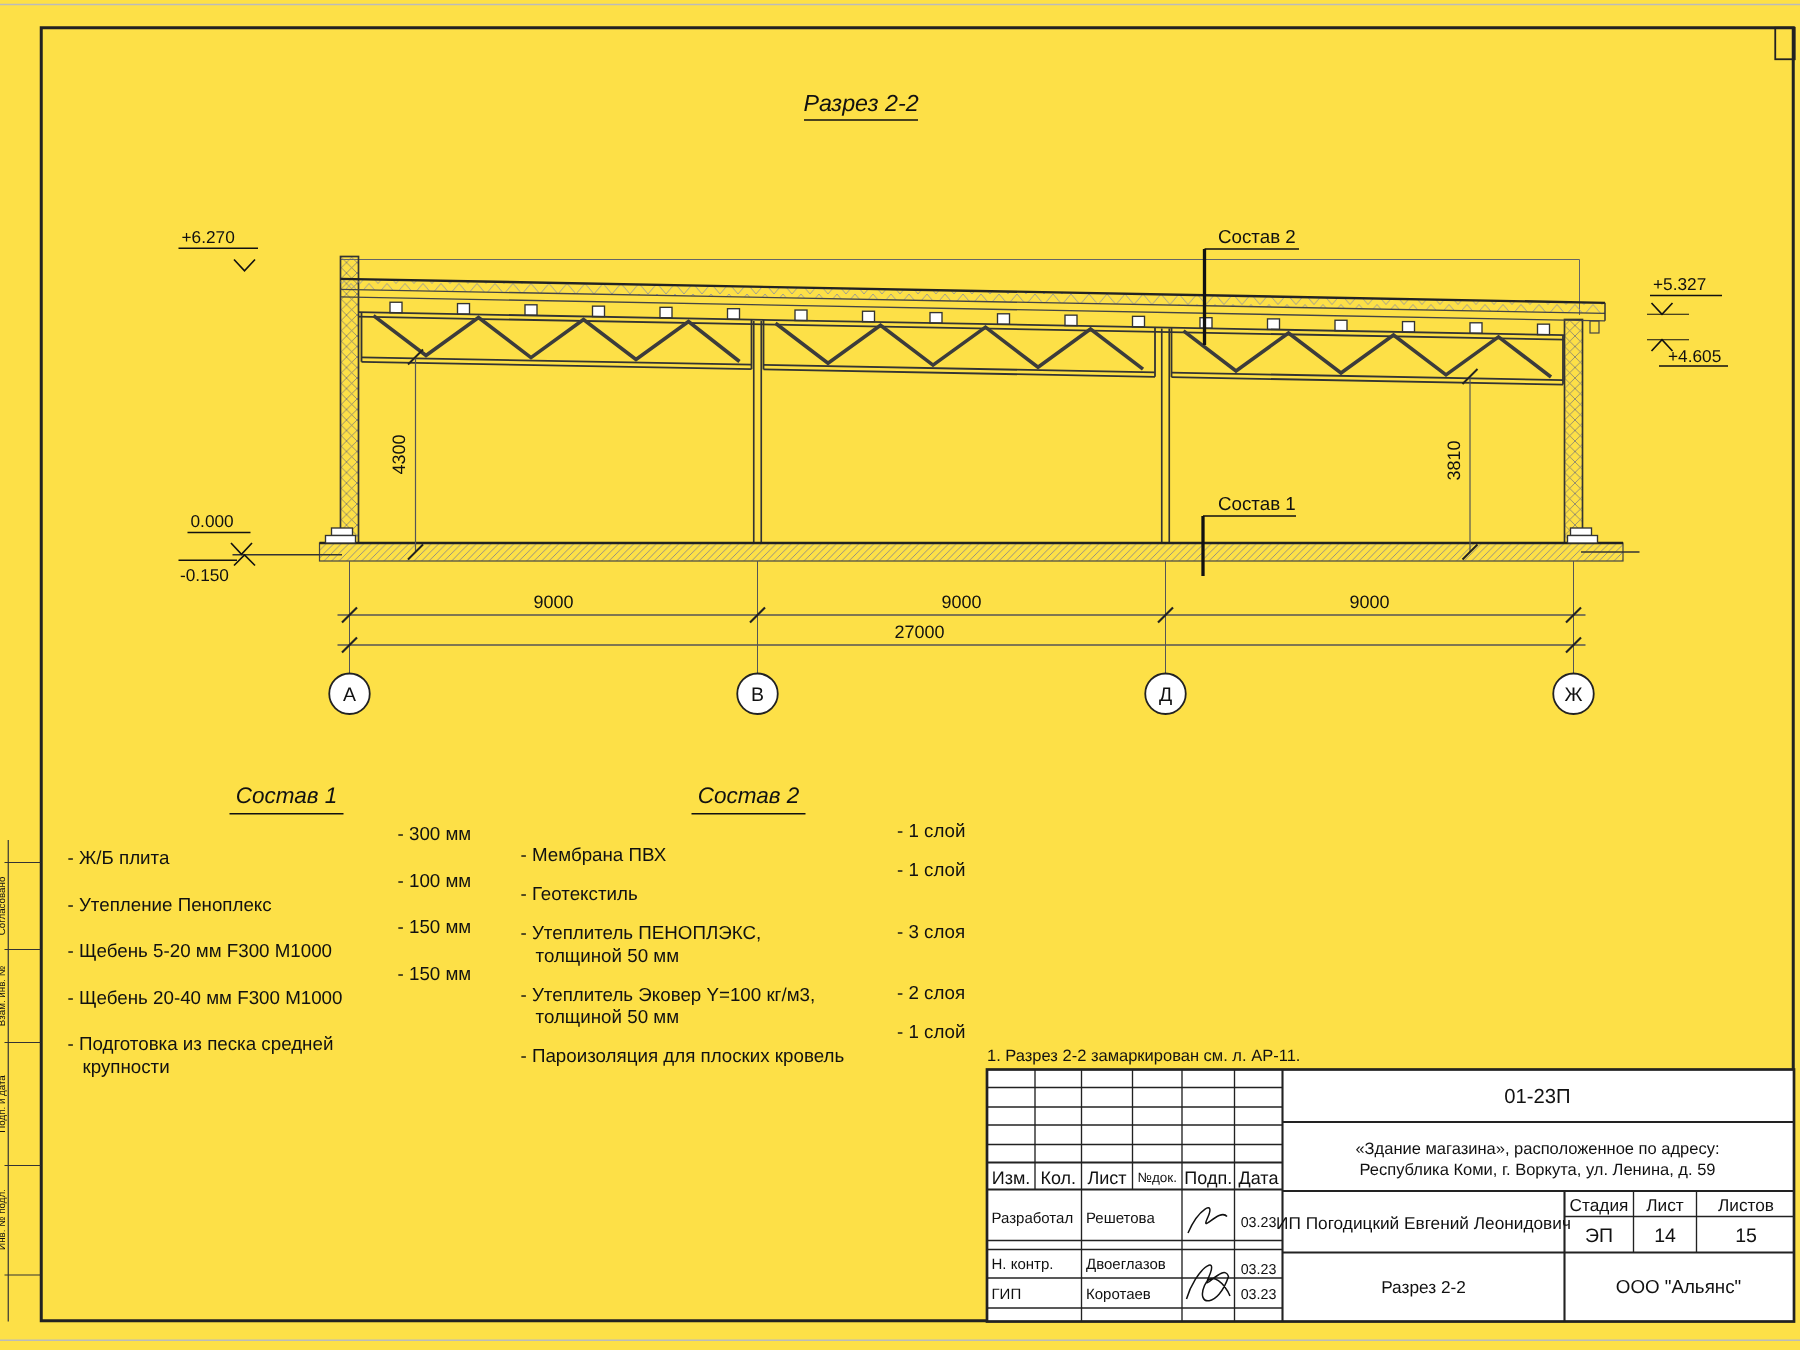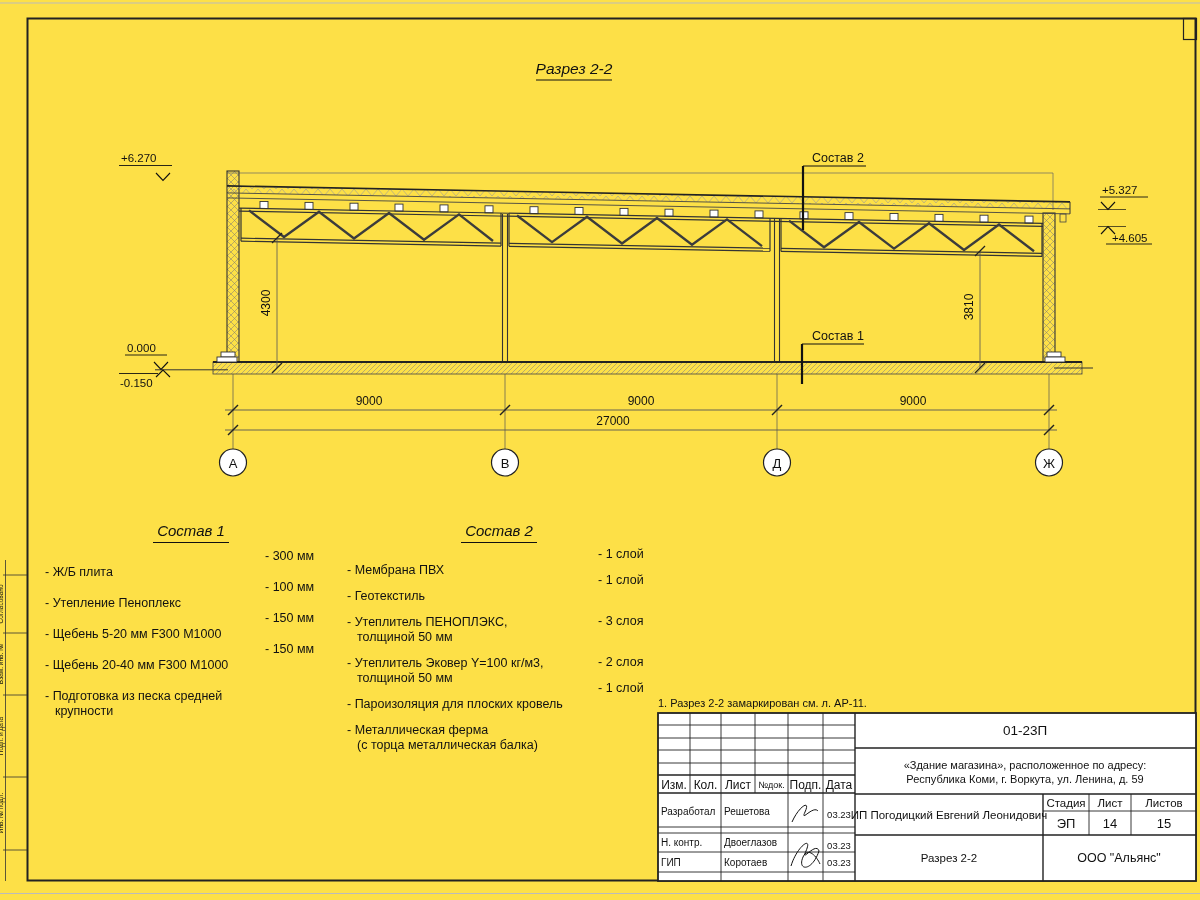--- a/index.html
+++ b/index.html
@@ -316,17 +316,15 @@
   <div class="s-head">
     <span class="s-title">Состав 2</span>
   </div>
   <div class="s-item"><span class="s-name">- Мембрана ПВХ</span><span class="s-val">- 1 слой</span></div>
   <div class="s-item"><span class="s-name">- Геотекстиль</span><span class="s-val">- 1 слой</span></div>
   <div class="s-item"><span class="s-name">- Утеплитель ПЕНОПЛЭКС,
 толщиной 50 мм</span><span class="s-val">- 3 слоя</span></div>
   <div class="s-item"><span class="s-name">- Утеплитель Эковер Y=100 кг/м3,
 толщиной 50 мм</span><span class="s-val">- 2 слоя</span></div>
   <div class="s-item"><span class="s-name">- Пароизоляция для плоских кровель</span><span class="s-val">- 1 слой</span></div>
-  <div class="s-item"><span class="s-name">- Металлическая ферма
-(с торца металлическая балка)</span><span class="s-val"></span></div>
 </div>
 
 </div>
 
 </body></html>

